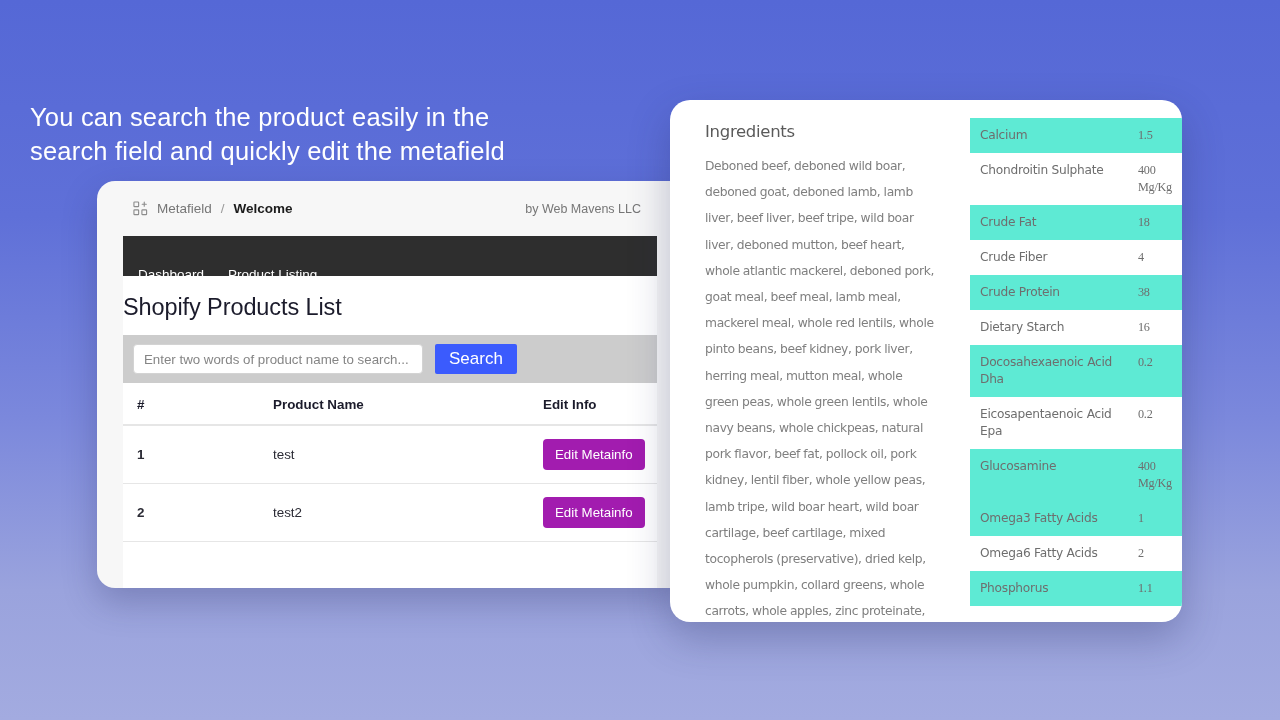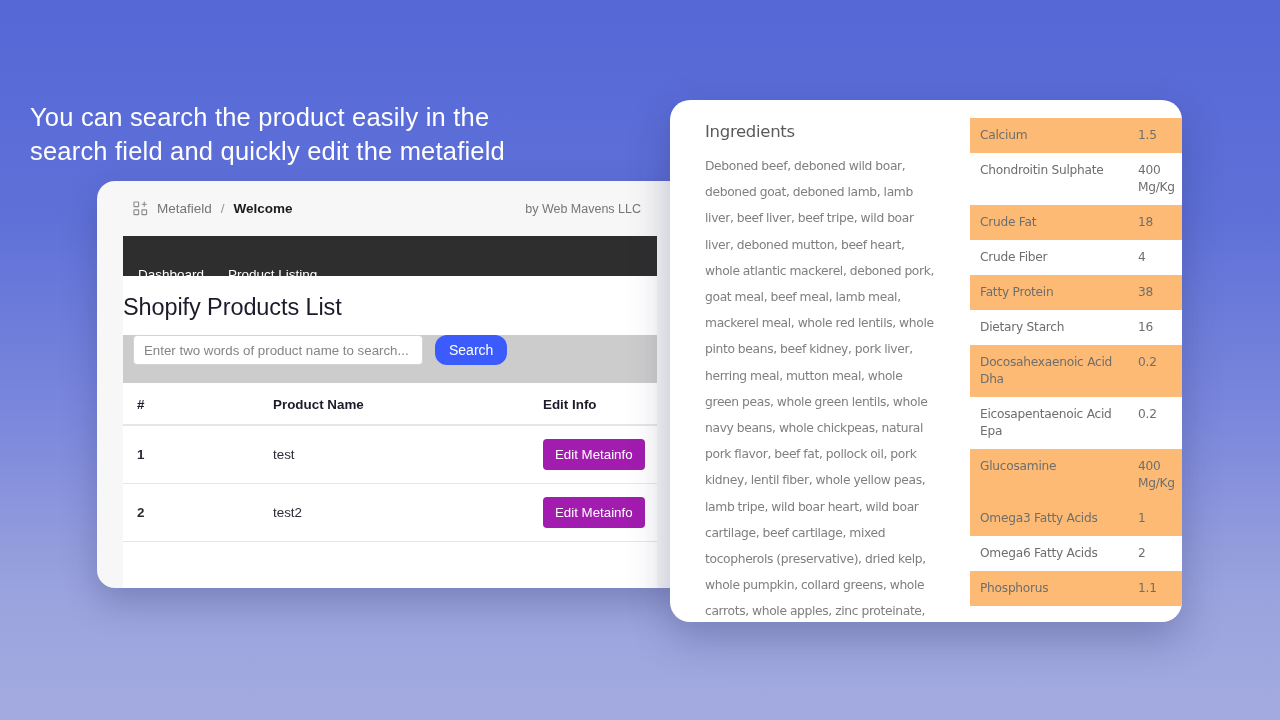--- a/index.html
+++ b/index.html
@@ -109,21 +109,21 @@
     color: #1b1b2b;
     padding: 18px 0 14px 0;
     margin-left: 0;
     letter-spacing: -0.1px;
   }
 
   .search-bar {
     background: #cccccc;
     height: 48px;
     display: flex;
-    align-items: flex-start;
+    align-items: center;
     gap: 12px;
     padding: 0 10px;
   }
   .search-input {
     flex: 0 0 290px;
     height: 30px;
     border: 1px solid #d3d3d3;
     border-radius: 4px;
     background: #ffffff;
     font-family: "Liberation Sans", sans-serif;
@@ -132,23 +132,23 @@
     padding: 0 10px;
     outline: none;
   }
   .search-input::placeholder { color: #858585; }
   .search-btn {
     height: 30px;
     padding: 0 14px;
     background: #3b5bfd;
     color: #ffffff;
     border: none;
-    border-radius: 12px;
+    border-radius: 2px;
     font-family: "Liberation Sans", sans-serif;
-    font-size: 14px;
+    font-size: 17px;
     cursor: pointer;
   }
 
   table.products {
     width: 100%;
     border-collapse: collapse;
     font-size: 13.4px;
   }
   table.products th {
     text-align: left;
@@ -233,22 +233,23 @@
     font-size: 12.2px;
     color: #6e6e6e;
     padding: 9px 8px 9px 10px;
     letter-spacing: -0.25px;
     vertical-align: top;
     line-height: 17px;
   }
   .nutri-table td.val {
     width: 58px;
     padding-left: 6px;
-  }
-  .nutri-table tr.alt td { background: #fdba74; }
+    font-family: Liberation Serif, serif;
+  }
+  .nutri-table tr.alt td { background: #5eead4; }
 </style>
 </head>
 <body>
 
 <div class="headline">
   <span>You can search the product easily in the</span>
   <span>search field and quickly edit the metafield</span>
 </div>
 
 <div class="left-card">
@@ -334,21 +335,21 @@
         </tr>
         <tr class="alt">
           <td>Crude Fat</td>
           <td class="val">18</td>
         </tr>
         <tr>
           <td>Crude Fiber</td>
           <td class="val">4</td>
         </tr>
         <tr class="alt">
-          <td>Fatty Protein</td>
+          <td>Crude Protein</td>
           <td class="val">38</td>
         </tr>
         <tr>
           <td>Dietary Starch</td>
           <td class="val">16</td>
         </tr>
         <tr class="alt">
           <td>Docosahexaenoic Acid Dha</td>
           <td class="val">0.2</td>
         </tr>

